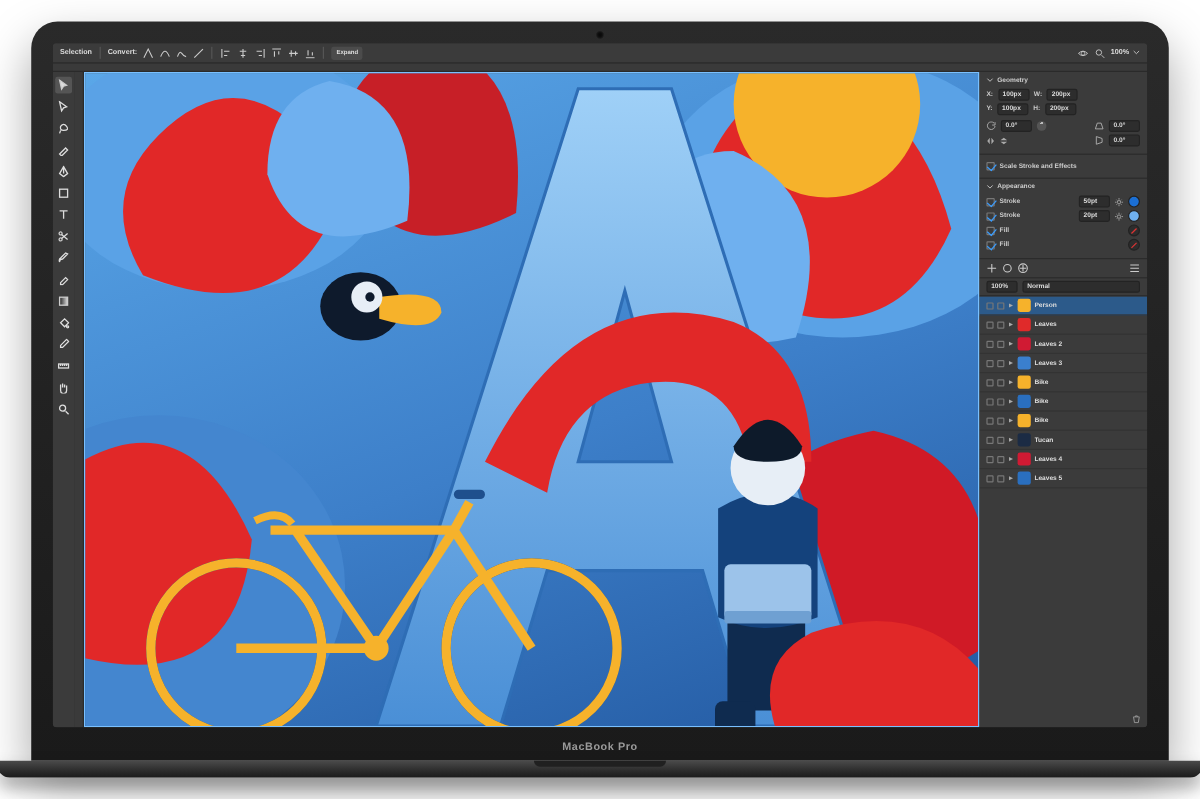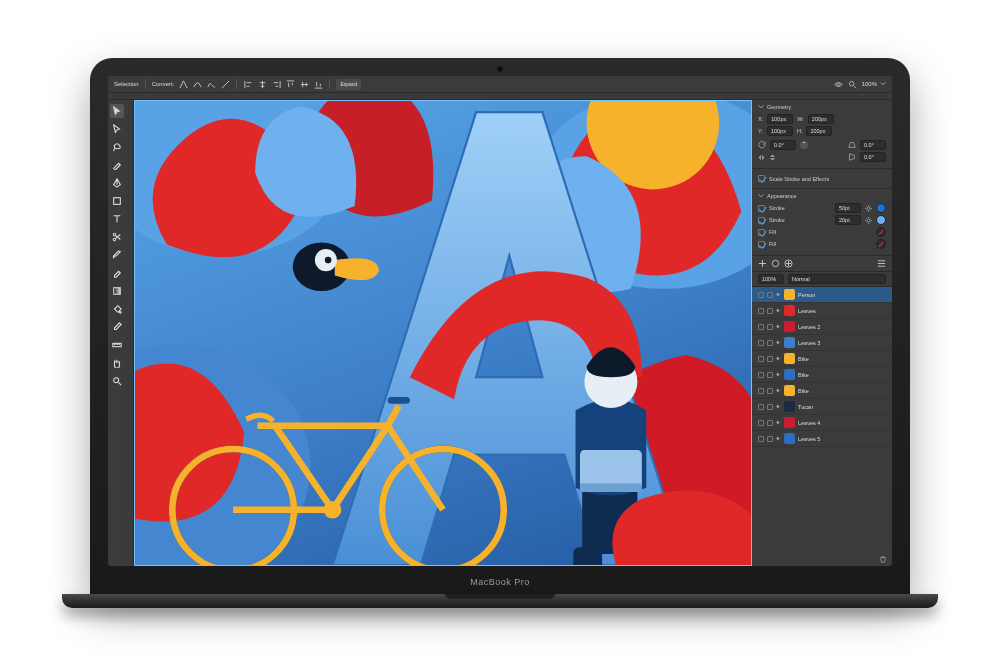--- a/index.html
+++ b/index.html
@@ -1,20 +1,21 @@
 <!DOCTYPE html>
 <html><head>
 <meta charset="utf-8">
 <style>
   * { box-sizing: border-box; margin: 0; padding: 0; font-family: -apple-system, "Helvetica Neue", Arial, sans-serif; }
   body { background: #fff; display: flex; align-items: center; justify-content: center; height: 666px; }
   
   .laptop-frame {
     position: relative;
-    width: 820px;
+    width: 948px;
+    font-weight: bold;
   }
   .laptop-bezel {
     background: linear-gradient(#2a2a2a, #1a1a1a);
     border-radius: 22px 22px 0 0;
     padding: 18px 18px 28px;
     position: relative;
     box-shadow: 0 18px 40px rgba(0,0,0,.35);
   }
   .camera { position: absolute; top: 8px; left: 50%; transform: translateX(-50%); width: 6px; height: 6px; border-radius: 50%; background: #0a0a0a; box-shadow: inset 0 0 2px #333; }
   .laptop-label { position: absolute; bottom: 7px; left: 50%; transform: translateX(-50%); color: #9a9a9a; font-size: 9px; letter-spacing: .5px; }

